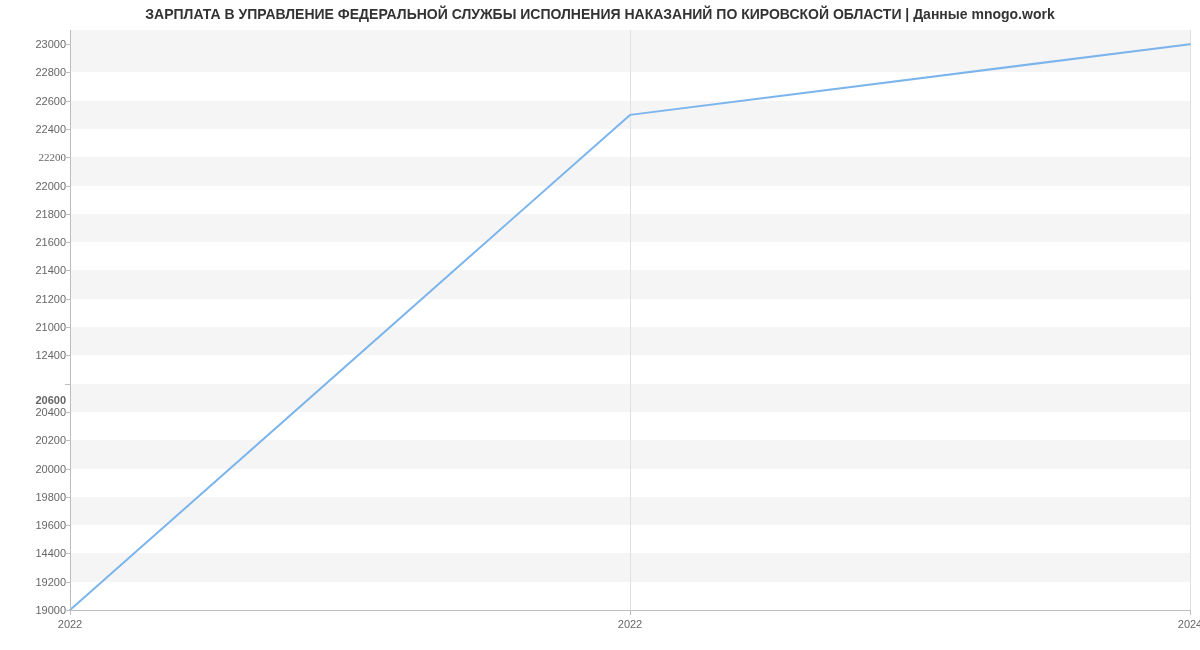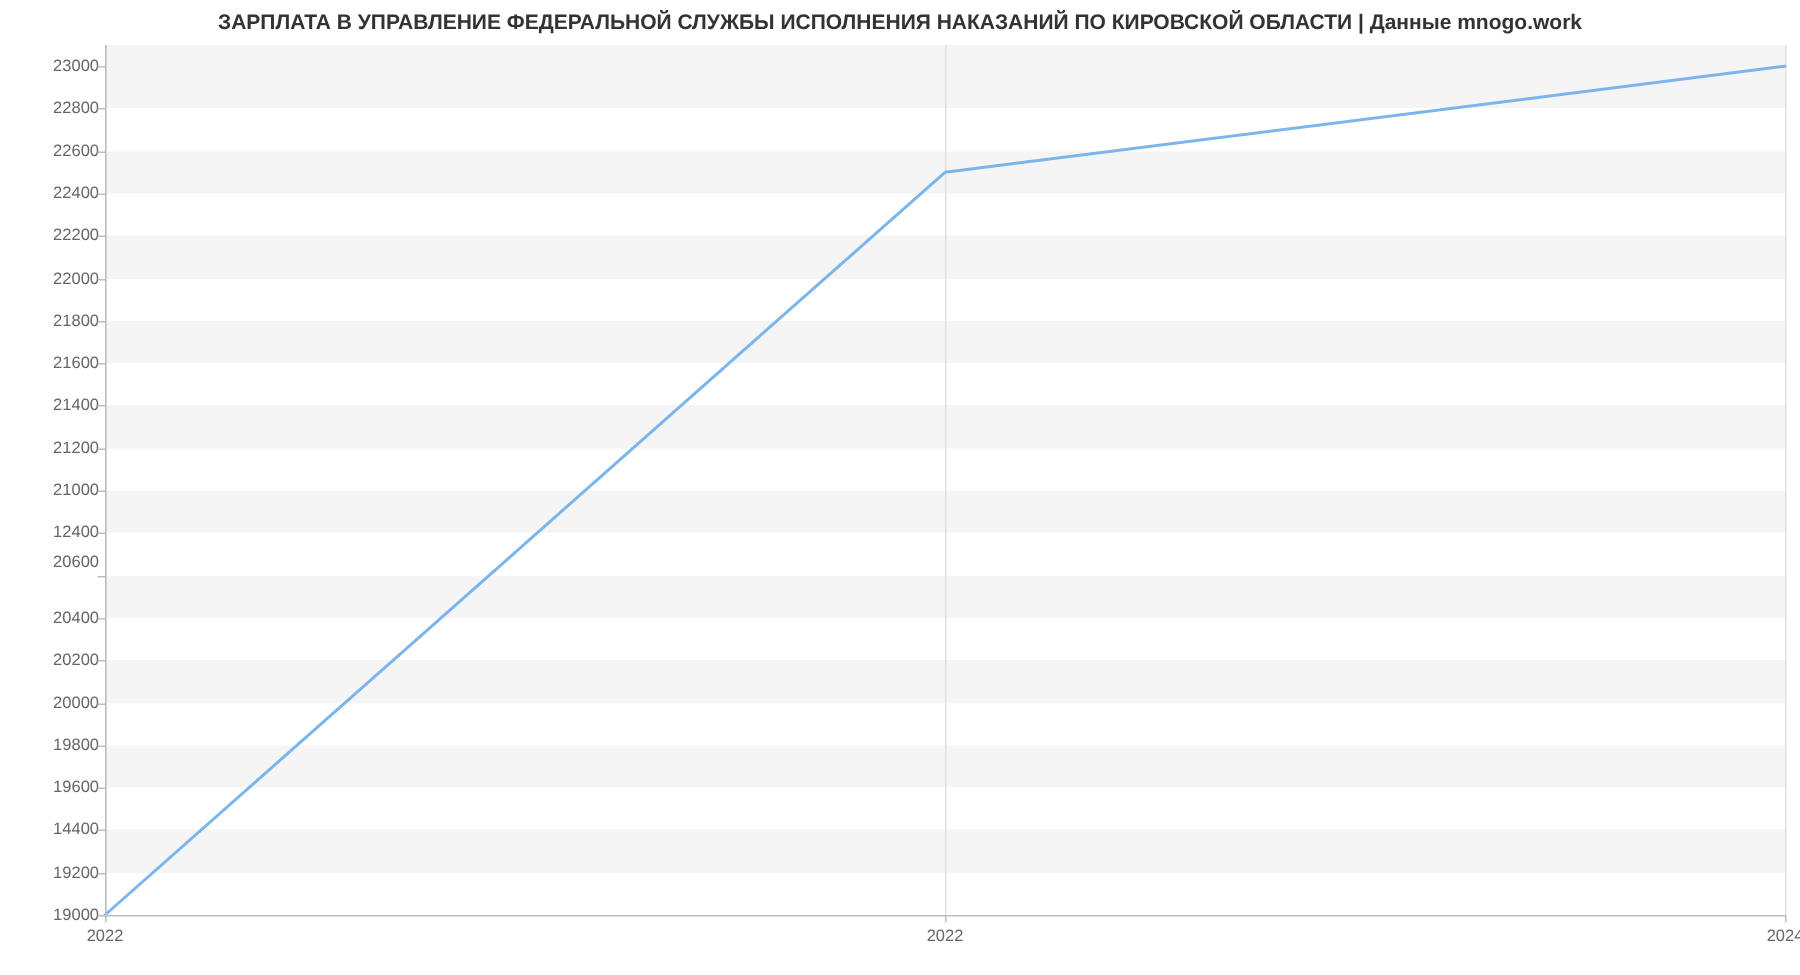--- a/index.html
+++ b/index.html
@@ -149,37 +149,37 @@
       <div class="tick-y" style="top: 525.122px; margin-left: 26px;">19600</div>
       <div class="tick-y-mark" style="top: 525.122px;"></div>
       <div class="tick-y" style="top: 496.829px;">19800</div>
       <div class="tick-y-mark" style="top: 496.829px;"></div>
       <div class="tick-y" style="top: 468.537px;">20000</div>
       <div class="tick-y-mark" style="top: 468.537px;"></div>
       <div class="tick-y" style="top: 440.244px;">20200</div>
       <div class="tick-y-mark" style="top: 440.244px;"></div>
       <div class="tick-y" style="top: 411.951px;">20400</div>
       <div class="tick-y-mark" style="top: 411.951px;"></div>
-      <div class="tick-y" style="top: 375px;">20600</div>
+      <div class="tick-y" style="top: 400px; font-weight: bold;">20600</div>
       <div class="tick-y-mark" style="top: 383.659px;"></div>
       <div class="tick-y" style="top: 355.366px;">12400</div>
       <div class="tick-y-mark" style="top: 355.366px;"></div>
       <div class="tick-y" style="top: 327.073px;">21000</div>
       <div class="tick-y-mark" style="top: 327.073px;"></div>
       <div class="tick-y" style="top: 298.78px;">21200</div>
       <div class="tick-y-mark" style="top: 298.78px;"></div>
       <div class="tick-y" style="top: 270.488px; text-align: center;">21400</div>
       <div class="tick-y-mark" style="top: 270.488px;"></div>
       <div class="tick-y" style="top: 242.195px;">21600</div>
       <div class="tick-y-mark" style="top: 242.195px;"></div>
       <div class="tick-y" style="top: 213.902px;">21800</div>
       <div class="tick-y-mark" style="top: 213.902px;"></div>
       <div class="tick-y" style="top: 185.61px;">22000</div>
       <div class="tick-y-mark" style="top: 185.61px;"></div>
-      <div class="tick-y" style="top: 157.317px;">22200</div>
+      <div class="tick-y" style="top: 157.317px; font-family: Liberation Serif, serif;">22200</div>
       <div class="tick-y-mark" style="top: 157.317px;"></div>
       <div class="tick-y" style="top: 129.024px;">22400</div>
       <div class="tick-y-mark" style="top: 129.024px;"></div>
       <div class="tick-y" style="top: 100.732px;">22600</div>
       <div class="tick-y-mark" style="top: 100.732px;"></div>
       <div class="tick-y" style="top: 72.439px;">22800</div>
       <div class="tick-y-mark" style="top: 72.439px;"></div>
       <div class="tick-y" style="top: 44.1463px;">23000</div>
       <div class="tick-y-mark" style="top: 44.1463px;"></div>
     </div>

